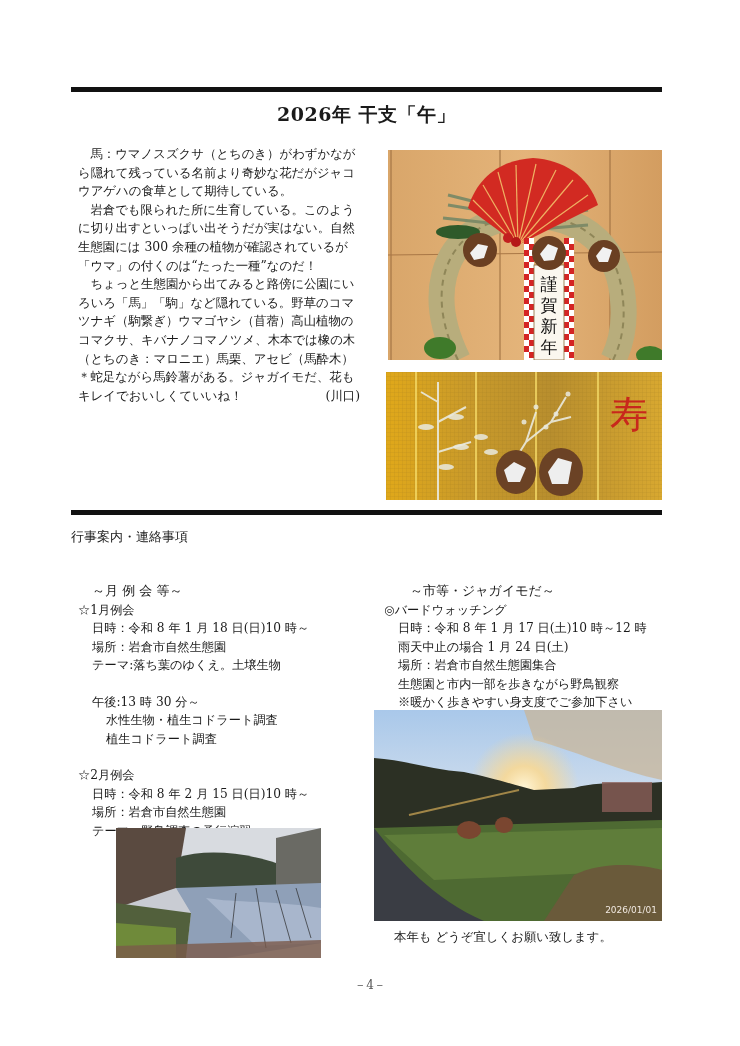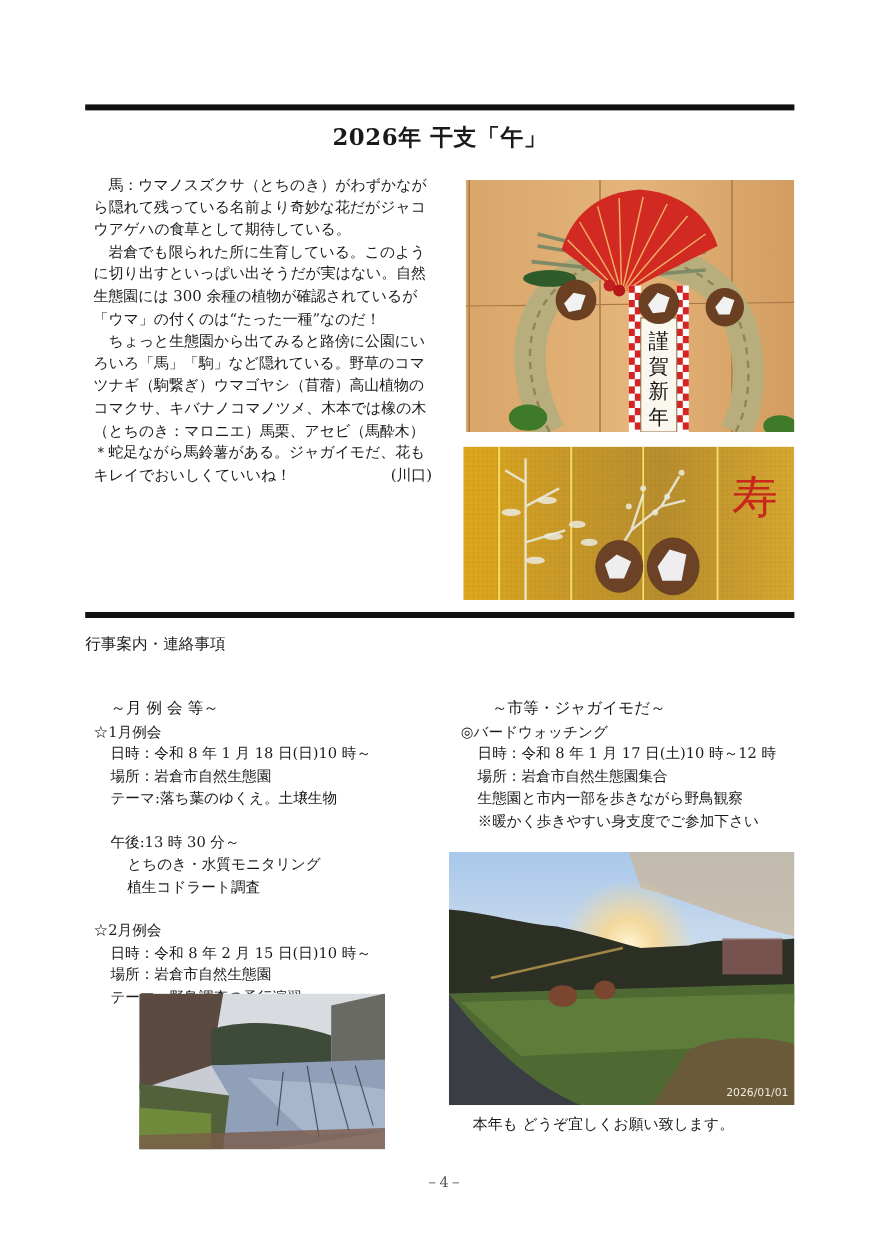--- a/index.html
+++ b/index.html
@@ -198,21 +198,21 @@
 <div class="abs title2">行事案内・連絡事項</div>
 
 <div class="abs sec" style="left:78px; top:582px; width:290px;">
   <div class="line" style="padding-left:14px; font-size:13px;">～月 例 会 等～</div>
   <div class="line">☆1月例会</div>
   <div class="line ind1">日時：令和 8 年 1 月 18 日(日)10 時～</div>
   <div class="line ind1">場所：岩倉市自然生態園</div>
   <div class="line ind1">テーマ:落ち葉のゆくえ。土壌生物</div>
   <div class="gap"></div>
   <div class="line ind1">午後:13 時 30 分～</div>
-  <div class="line ind2">とちのき・水質モニタリング</div>
+  <div class="line ind2">水性生物・植生コドラート調査</div>
   <div class="line ind2">植生コドラート調査</div>
   <div class="gap"></div>
   <div class="line">☆2月例会</div>
   <div class="line ind1">日時：令和 8 年 2 月 15 日(日)10 時～</div>
   <div class="line ind1">場所：岩倉市自然生態園</div>
   <div class="line ind1">テーマ：野鳥調査の予行演習</div>
 </div>
 
 <div class="photo" style="left:116px; top:828px; width:205px; height:130px;">
   <svg width="205" height="130" viewBox="0 0 205 130">
@@ -232,20 +232,21 @@
     <path d="M0 75 L75 85 L70 130 L0 130 Z" fill="#52603c"></path>
     <path d="M0 95 L60 100 L60 130 L0 130 Z" fill="#6f8a3a"></path>
     <path d="M0 118 L205 112 L205 130 L0 130 Z" fill="#7a5a4a" opacity="0.8"></path>
   </svg>
 </div>
 
 <div class="abs sec" style="left:384px; top:582px; width:290px;">
   <div class="line" style="padding-left:26px; font-size:13px;">～市等・ジャガイモだ～</div>
   <div class="line">◎バードウォッチング</div>
   <div class="line ind1">日時：令和 8 年 1 月 17 日(土)10 時～12 時</div>
+  <div class="line ind1">雨天中止の場合 1 月 24 日(土)</div>
   <div class="line ind1">場所：岩倉市自然生態園集合</div>
   <div class="line ind1">生態園と市内一部を歩きながら野鳥観察</div>
   <div class="line ind1">※暖かく歩きやすい身支度でご参加下さい</div>
 </div>
 
 <div class="photo" style="left:374px; top:710px; width:312px; height:211px;">
   <svg width="288" height="211" viewBox="0 0 288 211">
     <defs>
       <linearGradient id="sky" x1="0" y1="0" x2="0" y2="1">
         <stop offset="0" stop-color="#a9c8ea"></stop>

